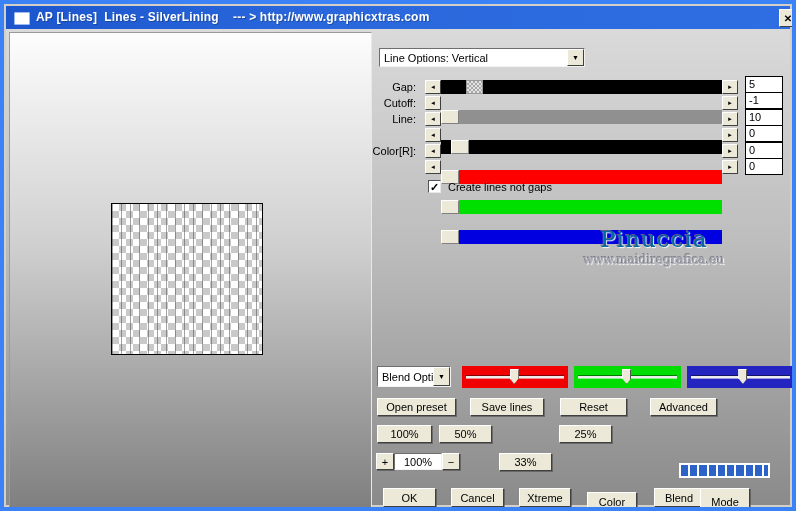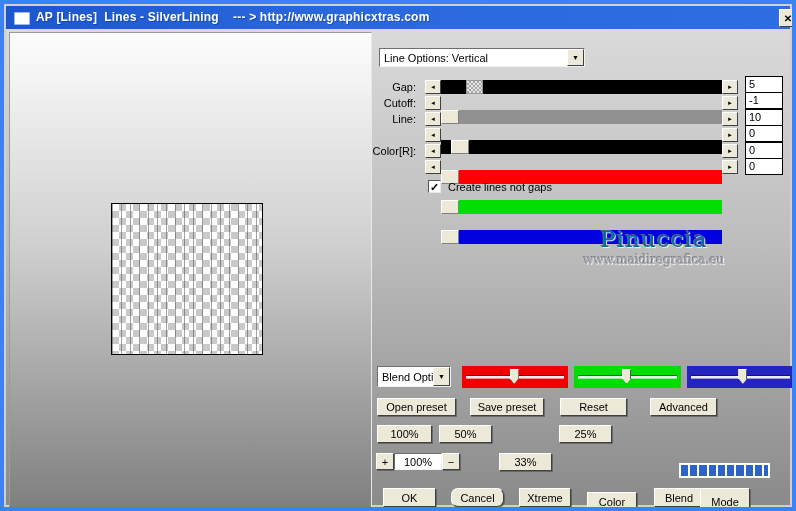--- a/index.html
+++ b/index.html
@@ -255,21 +255,21 @@
   <div class="ctl tbar" style="left:570px;width:107px;background:#00dd00;">
     <div class="groove"></div>
     <div class="pointer" style="left:45%;"></div>
   </div>
   <div class="ctl tbar" style="left:683px;width:107px;background:#2424c0;">
     <div class="groove"></div>
     <div class="pointer" style="left:48%;"></div>
   </div>
 
   <button class="ctl btn" style="left:373px;top:394px;width:79px;height:18px;">Open preset</button>
-  <button class="ctl btn" style="left:466px;top:394px;width:74px;height:18px;">Save preset</button>
+  <button class="ctl btn" style="left:466px;top:394px;width:74px;height:18px;">Save lines</button>
   <button class="ctl btn" style="left:556px;top:394px;width:67px;height:18px;">Reset</button>
   <button class="ctl btn" style="left:646px;top:394px;width:67px;height:18px;">Advanced</button>
 
   <button class="ctl btn" style="left:373px;top:421px;width:55px;height:18px;">100%</button>
   <button class="ctl btn" style="left:435px;top:421px;width:53px;height:18px;">50%</button>
   <button class="ctl btn" style="left:495px;top:421px;width:53px;height:18px;margin-top:28px;">33%</button>
   <button class="ctl btn" style="left:555px;top:421px;width:53px;height:18px;">25%</button>
 
   <button class="ctl btn" style="left:372px;top:449px;width:18px;height:17px;">+</button>
   <div class="ctl field" style="left:390px;top:449px;width:48px;height:17px;">100%</div>
@@ -282,19 +282,19 @@
     <div class="seg"></div>
     <div class="seg"></div>
     <div class="seg"></div>
     <div class="seg"></div>
     <div class="seg"></div>
     <div class="seg"></div>
     <div class="seg"></div>
   </div>
 
   <button class="ctl btn" style="left:379px;top:484px;width:53px;height:19px;">OK</button>
-  <button class="ctl btn" style="left:447px;top:484px;width:53px;height:19px;border-radius:7px;">Cancel</button>
+  <button class="ctl btn" style="left:447px;top:484px;width:53px;height:19px;">Cancel</button>
   <button class="ctl btn" style="left:515px;top:484px;width:52px;height:19px;">Xtreme</button>
   <button class="ctl btn" style="left:583px;top:488px;width:50px;height:19px;">Color</button>
   <button class="ctl btn" style="left:650px;top:484px;width:50px;height:19px;">Blend</button>
   <button class="ctl btn" style="left:696px;top:484px;width:50px;height:28px;">Mode</button>
 
 </div>
 
 </body></html>

